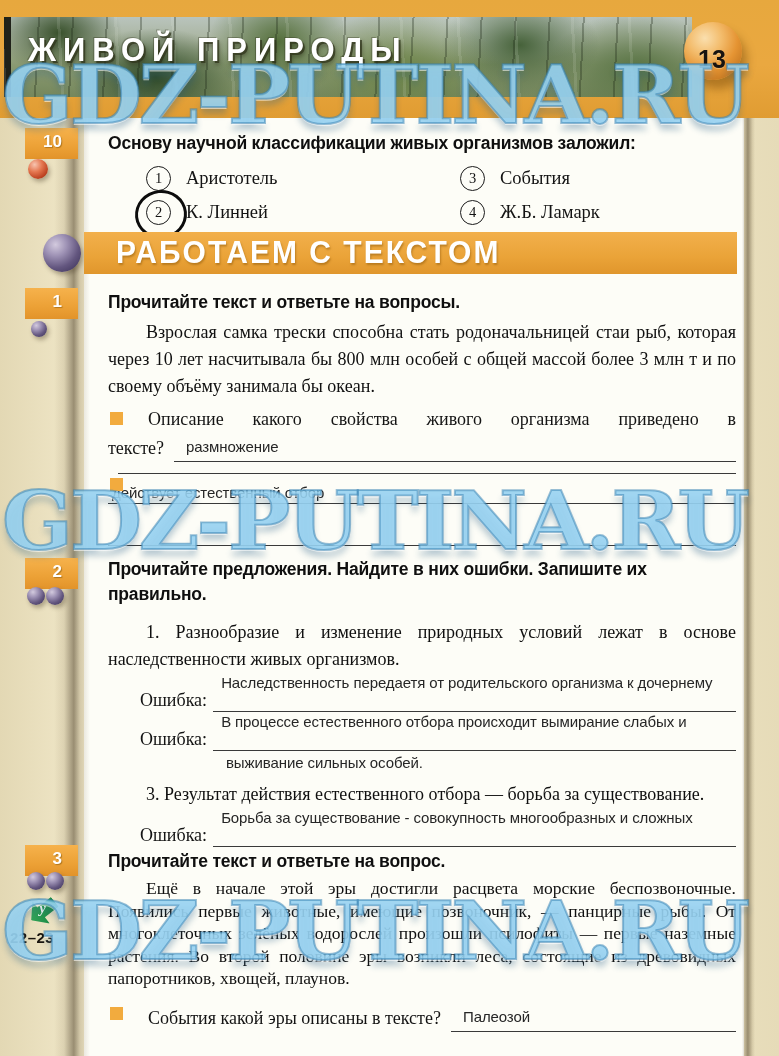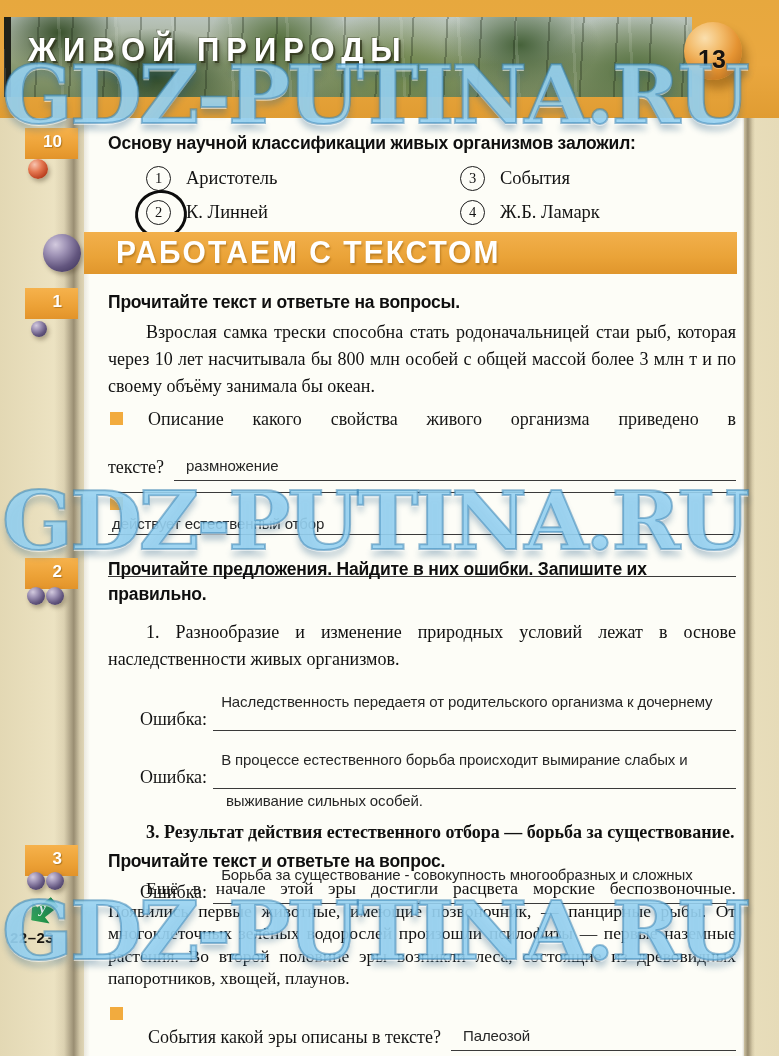--- a/index.html
+++ b/index.html
@@ -62,21 +62,21 @@
           color:rgba(134,203,238,.78);-webkit-text-stroke:2px rgba(52,128,178,.5);
           text-shadow:0 2px 0 rgba(255,255,255,.55),0 7px 6px rgba(45,95,135,.32);transform:scaleY(.97);}
   .wm1{top:46px;} .wm2{top:472px;} .wm3{top:882px;}
   
   .task-heading{font-family:"Liberation Sans",sans-serif;font-weight:bold;font-size:17.5px;
           line-height:25px;color:#0f0f0f;letter-spacing:-.2px;}
   .body-text{font-size:18px;line-height:27px;text-align:justify;color:#101010;}
   .indent{text-indent:38px;}
   .sq-bullet{position:absolute;left:2px;width:13px;height:13px;background:#f2ab3e;}
   .write-line{border-bottom:1.7px solid #3a3a3a;}
-  .hand{font-family:"Liberation Sans",sans-serif;font-size:15px;color:#262626;letter-spacing:-.1px;margin-top:19px;}
+  .hand{font-family:"Liberation Sans",sans-serif;font-size:15px;color:#262626;letter-spacing:-.1px;}
   
   .q10-block{position:absolute;left:108px;top:131px;width:628px;z-index:3;}
   .options-grid{display:grid;grid-template-columns:1fr 1fr;row-gap:9px;margin-top:10px;}
   .opt{position:relative;display:flex;align-items:center;gap:15px;padding-left:38px;font-size:18.5px;}
   .circle-num{display:inline-flex;width:23px;height:23px;border:1.7px solid #1b1b1b;border-radius:50%;
           align-items:center;justify-content:center;font-size:14.5px;flex:none;}
   .hand-ring{position:absolute;left:27px;top:-10px;width:46px;height:43px;border:3.6px solid #0c0c0c;
           border-radius:50%;transform:rotate(-6deg);}
   
   .banner{position:absolute;left:84px;top:232px;width:653px;height:42px;z-index:3;
@@ -201,25 +201,25 @@
     <div class="sent body-text indent">1. Разнообразие и изменение природных условий лежат в основе наследственности живых организмов.</div>
     <div class="error-row">
       <span class="err-label">Ошибка:</span>
       <span class="write-line">
         <span class="hand">Наследственность передаетя от родительского организма к дочернему</span>
       </span>
     </div>
     <div class="error-row">
       <span class="err-label">Ошибка:</span>
       <span class="write-line">
-        <span class="hand">В процессе естественного борьба происходит вымирание слабых и</span>
+        <span class="hand">В процессе естественного отбора происходит вымирание слабых и</span>
       </span>
     </div>
     <div class="hand ans-2nd">выживание сильных особей.</div>
-    <div class="sent body-text indent" style="margin-top:8px;font-weight:bold;">3. Результат действия естественного отбора — борьба за существование.</div>
+    <div class="sent body-text indent" style="margin-top:8px;">3. Результат действия естественного отбора — борьба за существование.</div>
     <div class="error-row">
       <span class="err-label">Ошибка:</span>
       <span class="write-line">
         <span class="hand">Борьба за существование - совокупность многообразных и сложных</span>
       </span>
     </div>
   </div>
 
   <div class="section t3">
     <div class="task-heading">Прочитайте текст и ответьте на вопрос.</div>

